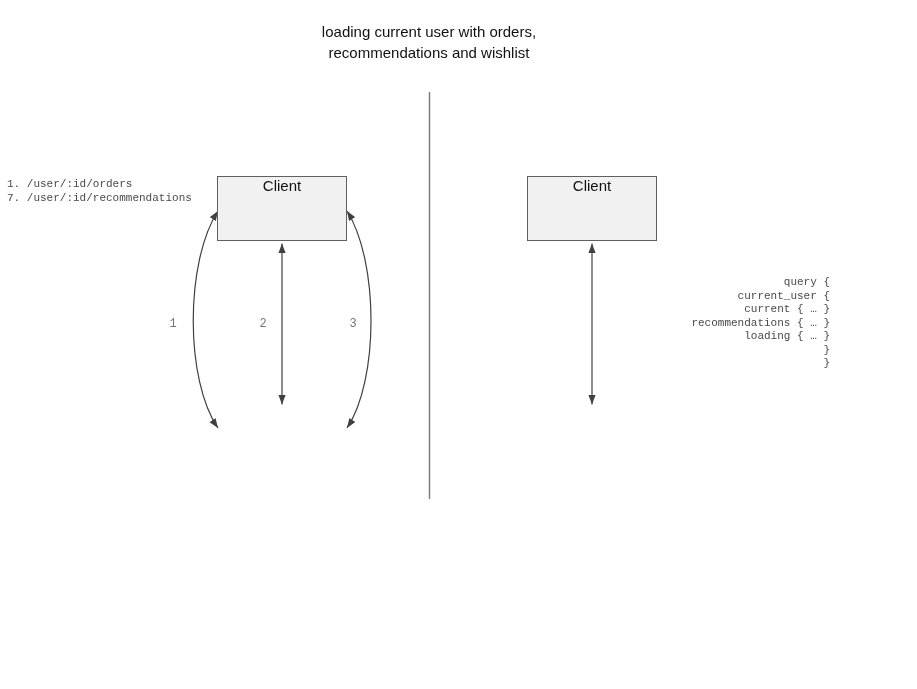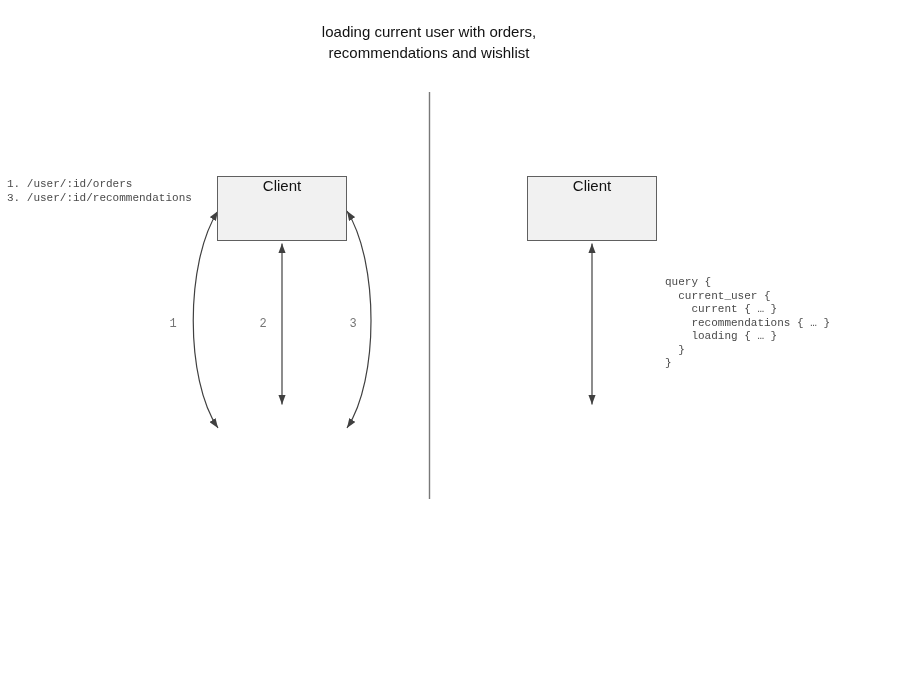--- a/index.html
+++ b/index.html
@@ -52,21 +52,21 @@
     position: absolute;
     font-family: "Liberation Mono", "DejaVu Sans Mono", monospace;
     font-size: 11px;
     color: #4a4a4a;
   }
   .code .line {
     white-space: pre;
   }
   .endpoints { left: 7px; top: 177px; }
   .endpoints .line { line-height: 14px; }
-  .query { left: 665px; top: 276px; }
+  .query { left: 665px; top: 276px; text-align: right; }
   .query .line { line-height: 13.5px; }
   .arrow-num {
     position: absolute;
     transform: translate(-50%, -50%);
     font-family: "Liberation Mono", "DejaVu Sans Mono", monospace;
     font-size: 12px;
     color: #757575;
   }
   .num-1 { left: 173px; top: 324px; }
   .num-2 { left: 263px; top: 324px; }
@@ -96,21 +96,21 @@
     <path d="M429.5,92 L429.5,567" fill="none" stroke="#787878" stroke-width="1.4"></path>
 
     <path d="M592,243.5 L592,404.5" fill="none" stroke="#404040" stroke-width="1.2" marker-start="url(#ah-start)" marker-end="url(#ah-end)"></path>
   </svg>
 
   <div class="title">loading current user with orders,
 recommendations and wishlist</div>
 
   <div class="code endpoints">
     <div class="line">1. /user/:id/orders</div>
-    <div class="line">3. /user/:id/recommendations</div>
+    <div class="line">7. /user/:id/recommendations</div>
   </div>
 
   <div class="box box-client-left">
     <span>Client</span>
   </div>
 
 
   <div class="arrow-num num-1">1</div>
   <div class="arrow-num num-2">2</div>
   <div class="arrow-num num-3">3</div>

